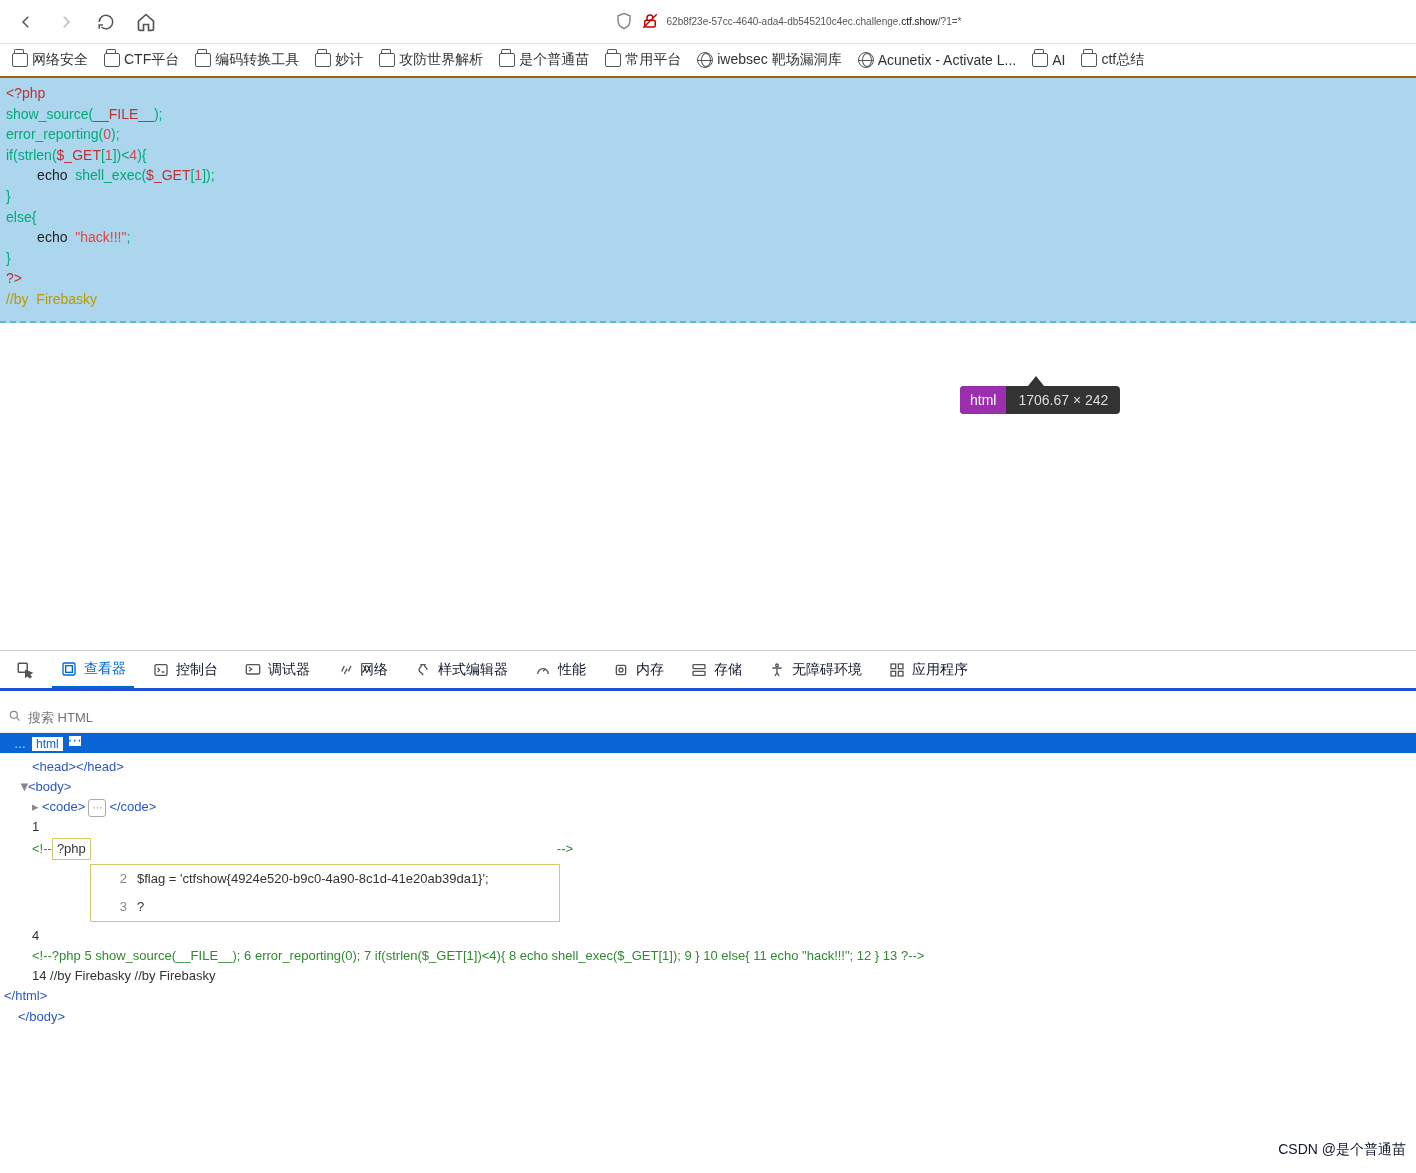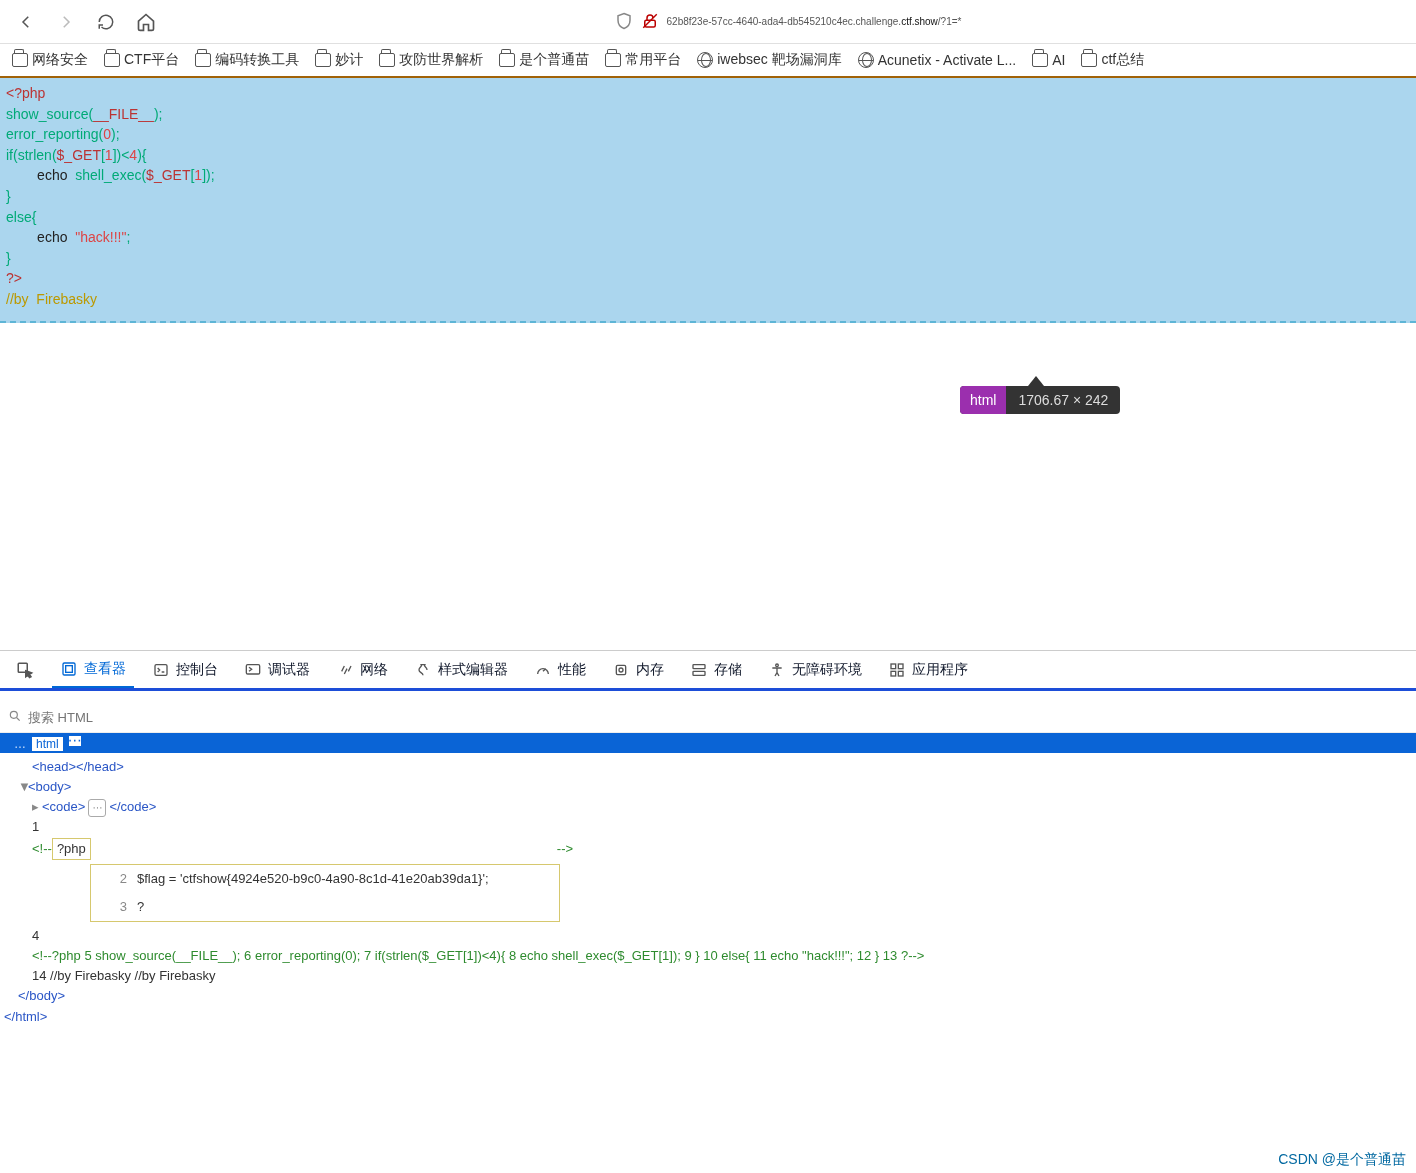--- a/index.html
+++ b/index.html
@@ -61,21 +61,21 @@
 .dom-tree .ind1 { padding-left:14px; }
 .dom-tree .tri { display:inline-block; width:10px; color:#888; }
 .dom-tree .tg { color:#2a56c6; }
 .dom-tree .cmt { color:#2e8b2e; }
 .dom-tree .ellips { display:inline-block; border:1px solid #aaa; border-radius:3px; padding:0 3px; color:#888; margin:0 3px; font-size:10px; }
 
 .flagbox { border:1px solid #d6c86e; background:#fff; margin:4px 0 4px 72px; width:470px; font-family:"Consolas",monospace; font-size:13px; }
 .flagbox .fr { display:flex; padding:4px 8px; }
 .flagbox .ln { width:28px; text-align:right; color:#888; margin-right:10px; }
 
-.watermark { position:absolute; right:10px; bottom:4px; color:#0369a1; font-size:14px; }
+.watermark { position:absolute; right:10px; bottom:14px; color:#0f172a; font-size:14px; }
 </style>
 </head>
 <body>
 
 <div class="browser-bar">
   <div class="nav-btn">
     <svg width="18" height="18" viewBox="0 0 24 24" fill="none" stroke="#555" stroke-width="2">
         <path d="M15 5l-7 7 7 7"></path>
       </svg>
   </div>
@@ -307,18 +307,18 @@
           <span>$flag = 'ctfshow{4924e520-b9c0-4a90-8c1d-41e20ab39da1}';</span>
         </div>
       <div class="fr">
           <span class="ln">3</span>
           <span>?</span>
         </div>
     </div>
     <div class="ind1"><span>4</span></div>
     <div class="ind1"><span class="cmt">&lt;!--?php 5 show_source(__FILE__); 6 error_reporting(0); 7 if(strlen($_GET[1])&lt;4){ 8 echo shell_exec($_GET[1]); 9 } 10 else{ 11 echo "hack!!!"; 12 } 13 ?--&gt;</span></div>
     <div class="ind1"><span>14 //by Firebasky //by Firebasky</span></div>
+    <div style="margin-left:-14px;"><span class="tg">&lt;/html&gt;</span></div>
     <div><span class="tg">&lt;/body&gt;</span></div>
-    <div style="margin-left:-14px;"><span class="tg">&lt;/html&gt;</span></div>
   </div>
 </div>
 
 <div class="watermark">CSDN @是个普通苗</div>
 
 </body></html>

